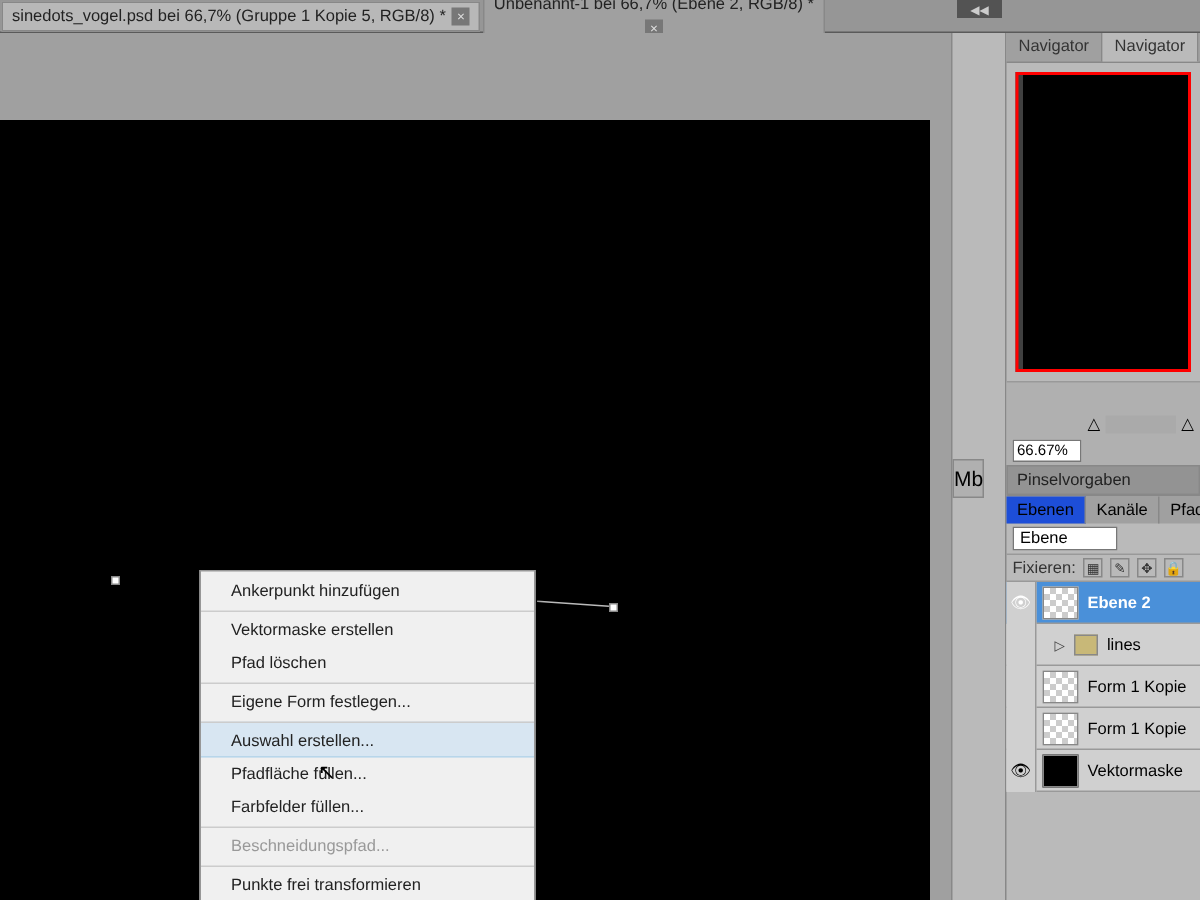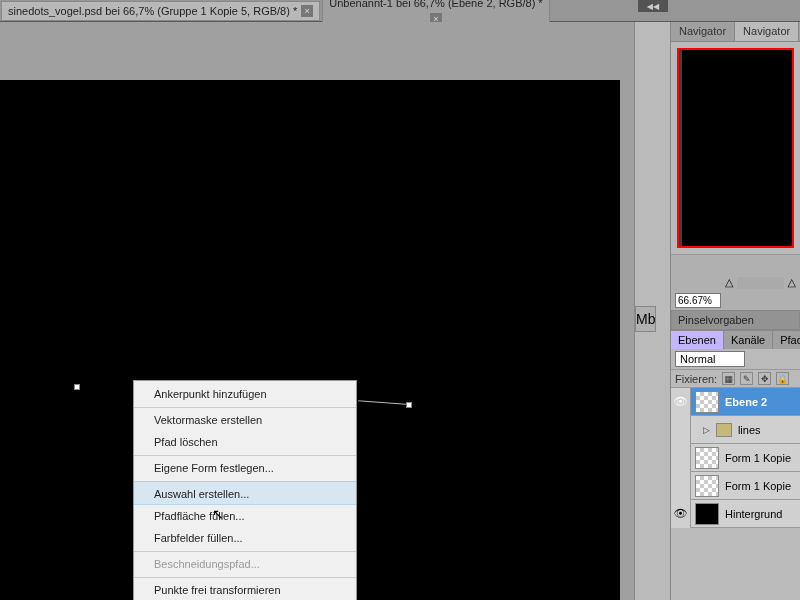--- a/index.html
+++ b/index.html
@@ -36,21 +36,21 @@
     .nav-inner { background: #000; position: absolute; left: 3px; right: 0; top: 0; bottom: 0; }
     .zoom-row { display: flex; align-items: center; padding: 2px 4px; gap: 4px; background: #b0b0b0; border-top: 1px solid #999; }
     .zoom-field { width: 46px; background: #fff; border: 1px solid #777; padding: 1px 2px; font-size: 10px; margin-top: 36px; }
     .zoom-slider { flex: 1; height: 12px; background: #aaa; position: relative; }
     
     .panel-header { background: #939393; border: 1px solid #888; padding: 3px 6px; color: #222; }
     
     .layers-panel { border-top: 1px solid #888; }
     .layers-tabs { display: flex; background: #a0a0a0; }
     .layers-tab { padding: 3px 7px; border-right: 1px solid #888; }
-    .layers-tab.active { background: #c4b5fd; }
+    .layers-tab.active { background: #1d4ed8; }
     .blend-row { padding: 2px 4px; display: flex; align-items: center; gap: 2px; }
     .blend-select { background: #fff; border: 1px solid #777; padding: 1px 4px; width: 70px; }
     .fix-row { padding: 2px 4px; display: flex; align-items: center; gap: 5px; color: #333; border-top: 1px solid #999; border-bottom: 1px solid #999; }
     .fix-icon { width: 13px; height: 13px; border: 1px solid #888; display: inline-flex; align-items: center; justify-content: center; font-size: 9px; }
     
     .layer-row { display: flex; align-items: center; height: 28px; border-bottom: 1px solid #999; background: #d0d0d0; }
     .layer-row.selected { background: #4a90d9; color: #fff; }
     .layer-row.selected .layer-name { color: #fff; font-weight: bold; }
     .eye-col { width: 20px; height: 28px; border-right: 1px solid #999; display: flex; align-items: center; justify-content: center; background: #d0d0d0; }
     .thumb { width: 24px; height: 22px; border: 1px solid #888; margin: 0 4px; background: #fff; background-image: repeating-conic-gradient(#ccc 0% 25%, #fff 0% 50%); background-size: 8px 8px; }
@@ -126,21 +126,21 @@
 
     <div class="panel-header">Pinselvorgaben</div>
 
     <div class="layers-panel">
       <div class="layers-tabs">
         <div class="layers-tab active">Ebenen</div>
         <div class="layers-tab">Kanäle</div>
         <div class="layers-tab">Pfade</div>
       </div>
       <div class="blend-row">
-        <div class="blend-select">Normal</div>
+        <div class="blend-select">Ebene</div>
       </div>
       <div class="fix-row">
         <span>Fixieren:</span>
         <span class="fix-icon">▦</span>
         <span class="fix-icon">✎</span>
         <span class="fix-icon">✥</span>
         <span class="fix-icon">🔒</span>
       </div>
 
       <div class="layer-row selected">
@@ -160,17 +160,17 @@
         <div class="layer-name">Form 1 Kopie</div>
       </div>
       <div class="layer-row">
         <div class="eye-col"></div>
         <div class="thumb"></div>
         <div class="layer-name">Form 1 Kopie</div>
       </div>
       <div class="layer-row">
         <div class="eye-col">👁</div>
         <div class="thumb black"></div>
-        <div class="layer-name">Hintergrund</div>
+        <div class="layer-name">Vektormaske</div>
       </div>
     </div>
   </div>
 </div>
 
 </body></html>

